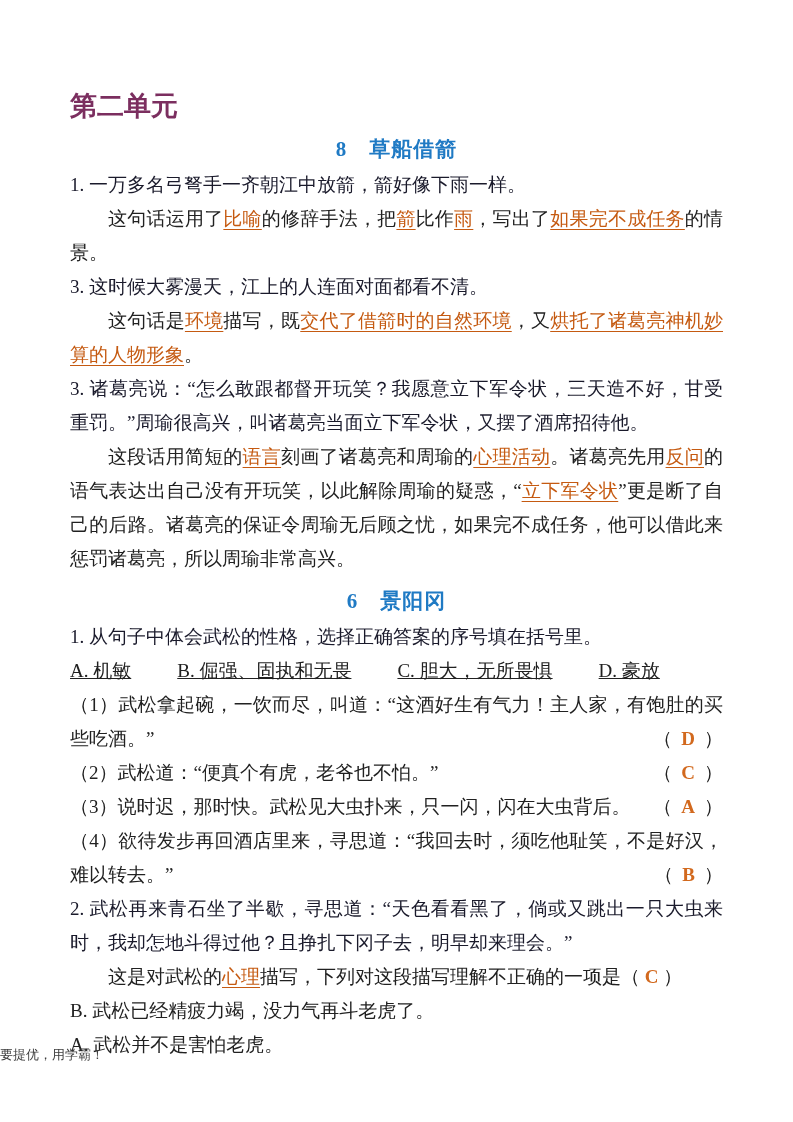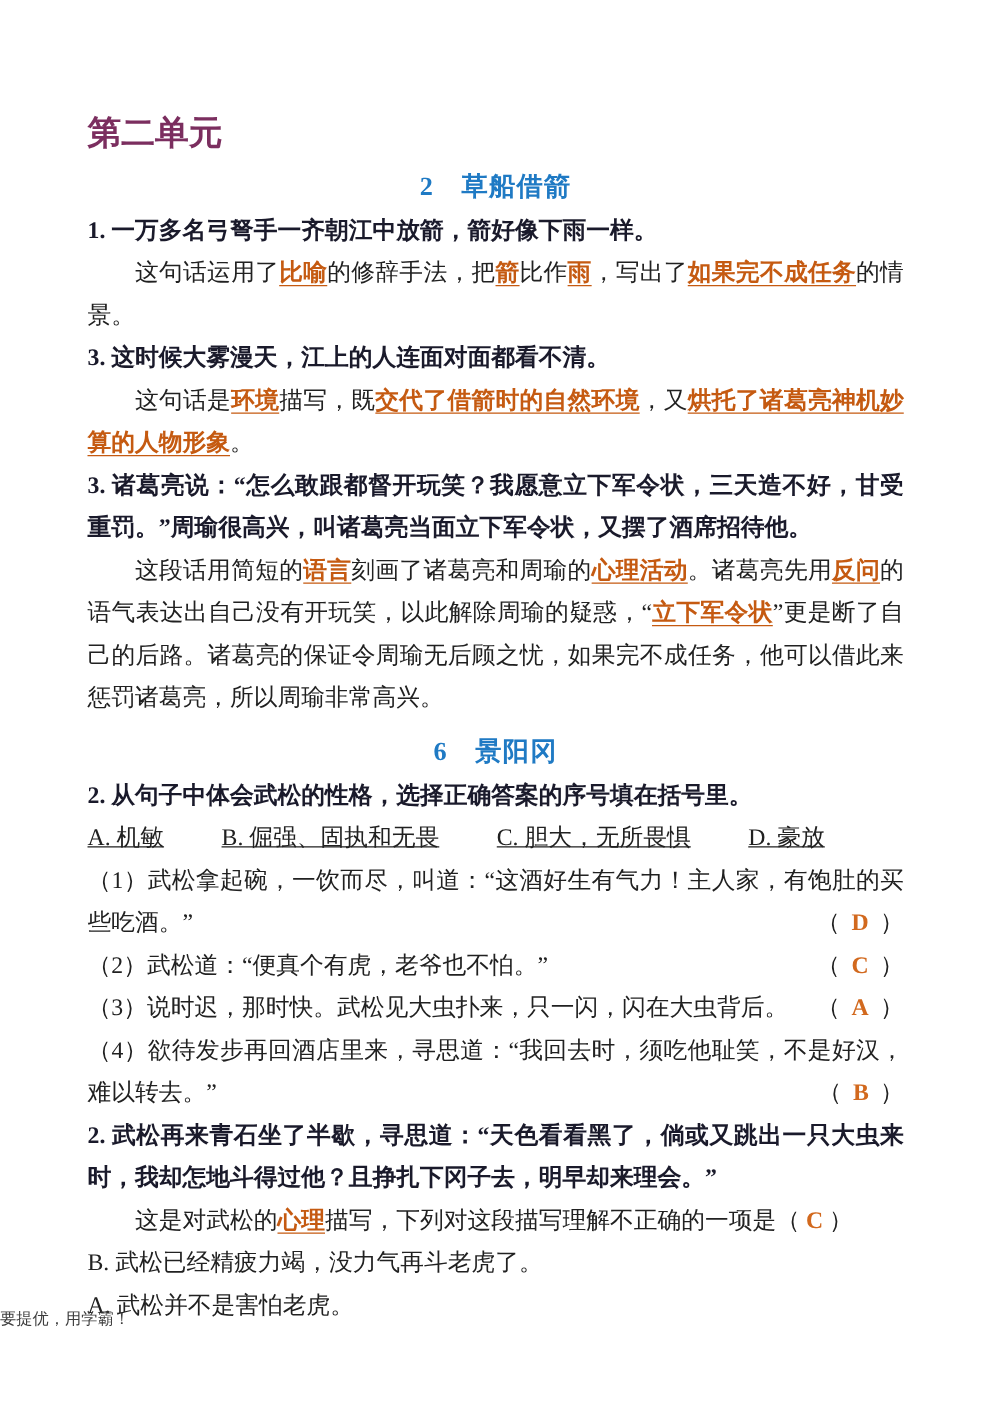--- a/index.html
+++ b/index.html
@@ -31,27 +31,27 @@
     margin: 8px 0 2px 0;
     letter-spacing: 1px;
   }
   .para {
     font-size: 19px;
     line-height: 34px;
     text-align: justify;
     display: flow-root;
   }
   .para.q {
-    font-weight: bold;
+    font-weight: normal;
     color: var(--question, #1A1A2B);
   }
   .para.a { text-indent: 2em; }
   .hl {
     color: var(--orange, #C55A11);
-    font-weight: bold;
+    font-weight: normal;
     text-decoration: underline;
     text-underline-offset: 4px;
   }
   .ansletter {
     color: var(--orange2, #D2691E);
     font-weight: bold;
   }
   .bracket { float: right; color: var(--body, #212121); font-weight: normal; }
   .bracket .ansletter { padding: 0 9px; }
   .opt { margin-right: 46px; text-decoration: underline; }
@@ -64,29 +64,29 @@
     font-size: 13px;
     color: #3d3d3d;
   }
 </style>
 </head>
 <body>
 
 <div class="page">
   <h1 class="unit-title">第二单元</h1>
   <div id="sections">
-      <h2 class="section-title">2　草船借箭</h2>
+      <h2 class="section-title">8　草船借箭</h2>
       <p class="para q"><span>1. 一万多名弓弩手一齐朝江中放箭，箭好像下雨一样。</span></p>
       <p class="para a"><span>这句话运用了</span><span class="hl">比喻</span><span>的修辞手法，把</span><span class="hl">箭</span><span>比作</span><span class="hl">雨</span><span>，写出了</span><span class="hl">如果完不成任务</span><span>的情景。</span></p>
       <p class="para q"><span>3. 这时候大雾漫天，江上的人连面对面都看不清。</span></p>
       <p class="para a"><span>这句话是</span><span class="hl">环境</span><span>描写，既</span><span class="hl">交代了借箭时的自然环境</span><span>，又</span><span class="hl">烘托了诸葛亮神机妙算的人物形象</span><span>。</span></p>
       <p class="para q"><span>3. 诸葛亮说：“怎么敢跟都督开玩笑？我愿意立下军令状，三天造不好，甘受重罚。”周瑜很高兴，叫诸葛亮当面立下军令状，又摆了酒席招待他。</span></p>
       <p class="para a"><span>这段话用简短的</span><span class="hl">语言</span><span>刻画了诸葛亮和周瑜的</span><span class="hl">心理活动</span><span>。诸葛亮先用</span><span class="hl">反问</span><span>的语气表达出自己没有开玩笑，以此解除周瑜的疑惑，“</span><span class="hl">立下军令状</span><span>”更是断了自己的后路。诸葛亮的保证令周瑜无后顾之忧，如果完不成任务，他可以借此来惩罚诸葛亮，所以周瑜非常高兴。</span></p>
       <h2 class="section-title">6　景阳冈</h2>
-      <p class="para q"><span>2. 从句子中体会武松的性格，选择正确答案的序号填在括号里。</span></p>
+      <p class="para q"><span>1. 从句子中体会武松的性格，选择正确答案的序号填在括号里。</span></p>
       <p class="para opts"><span class="opt">A. 机敏</span><span class="opt">B. 倔强、固执和无畏</span><span class="opt">C. 胆大，无所畏惧</span><span class="opt">D. 豪放</span></p>
       <p class="para choice"><span>（1）武松拿起碗，一饮而尽，叫道：“这酒好生有气力！主人家，有饱肚的买些吃酒。”</span><span class="bracket"><span>（</span><span class="ansletter">D</span><span>）</span></span></p>
       <p class="para choice"><span>（2）武松道：“便真个有虎，老爷也不怕。”</span><span class="bracket"><span>（</span><span class="ansletter">C</span><span>）</span></span></p>
       <p class="para choice"><span>（3）说时迟，那时快。武松见大虫扑来，只一闪，闪在大虫背后。</span><span class="bracket"><span>（</span><span class="ansletter">A</span><span>）</span></span></p>
       <p class="para choice"><span>（4）欲待发步再回酒店里来，寻思道：“我回去时，须吃他耻笑，不是好汉，难以转去。”</span><span class="bracket"><span>（</span><span class="ansletter">B</span><span>）</span></span></p>
       <p class="para q"><span>2. 武松再来青石坐了半歇，寻思道：“天色看看黑了，倘或又跳出一只大虫来时，我却怎地斗得过他？且挣扎下冈子去，明早却来理会。”</span></p>
       <p class="para a"><span>这是对武松的</span><span class="hl">心理</span><span>描写，下列对这段描写理解不正确的一项是（ </span><span class="ansletter">C</span><span> ）</span></p>
       <p class="para plain"><span>B. 武松已经精疲力竭，没力气再斗老虎了。</span></p>
       <p class="para plain"><span>A. 武松并不是害怕老虎。</span></p>
     </div>

